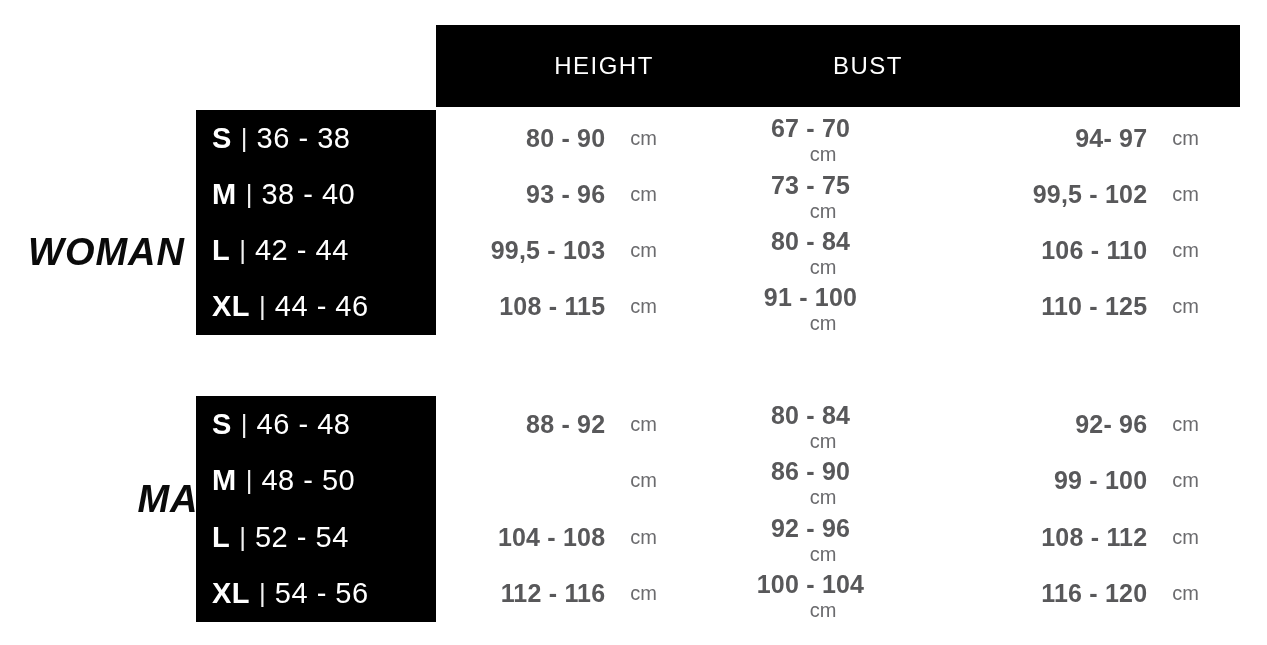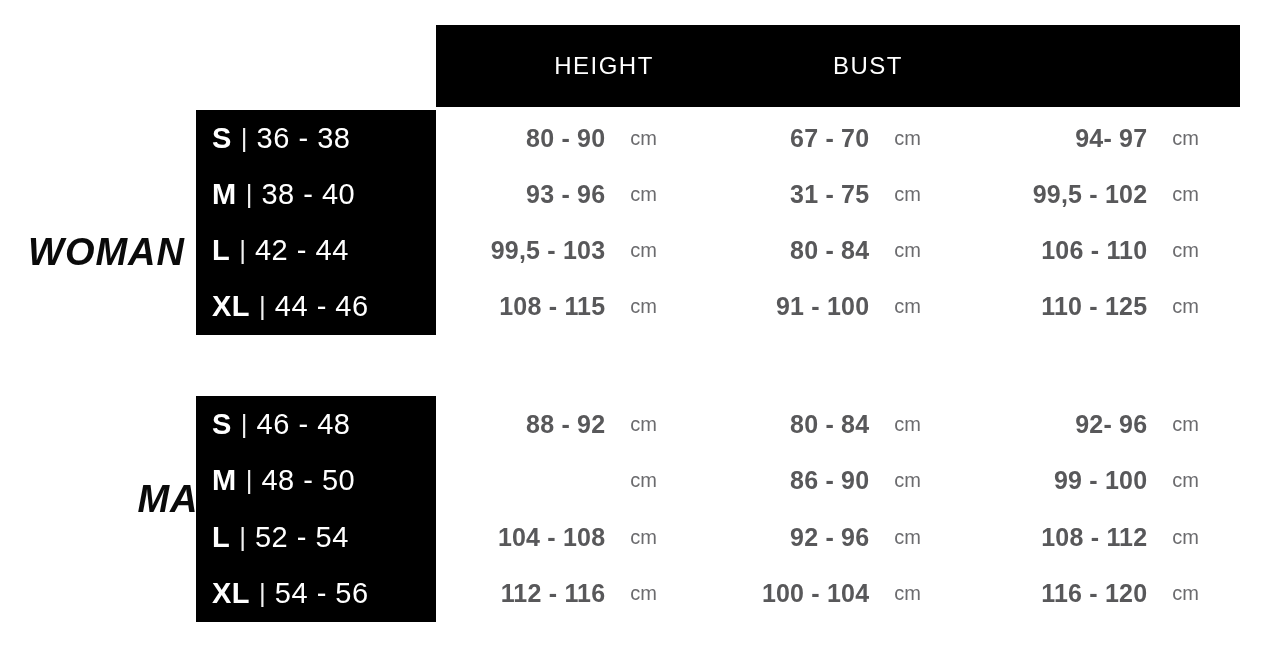--- a/index.html
+++ b/index.html
@@ -59,21 +59,21 @@
   .size-range  { font-weight: 400; letter-spacing: 0.5px; }
 
   .vcell {
     display: flex;
     align-items: center;
     justify-content: flex-end;
     box-sizing: border-box;
     color: #58585a;
   }
   .vcell.h { width: 264px; padding-right: 43px; }
-  .vcell.b { width: 264px; padding-right: 43px; }
+  .vcell.b { width: 264px; padding-right: 43px; flex-direction: column; }
   .vcell.w { width: 276px; padding-right: 41px; }
   .value { font-weight: 700; font-size: 25px; letter-spacing: 0.2px; }
   .unit  { font-weight: 400; font-size: 20px; color: #6b6b6e; margin-left: 25px; }
 
   
   .side-label {
     position: absolute;
     color: #0a0a0a;
     font-style: italic;
     font-weight: 700;
@@ -124,21 +124,21 @@
       <div class="size-cell">
         <span class="size-letter">M</span>
         <span class="size-sep">|</span>
         <span class="size-range">38 - 40</span>
       </div>
       <div class="vcell h">
         <span class="value">93 - 96</span>
         <span class="unit">cm</span>
       </div>
       <div class="vcell b">
-        <span class="value">31 - 75</span>
+        <span class="value">73 - 75</span>
         <span class="unit">cm</span>
       </div>
       <div class="vcell w">
         <span class="value">99,5 - 102</span>
         <span class="unit">cm</span>
       </div>
     </div>
 
     <div class="row">
       <div class="size-cell">

